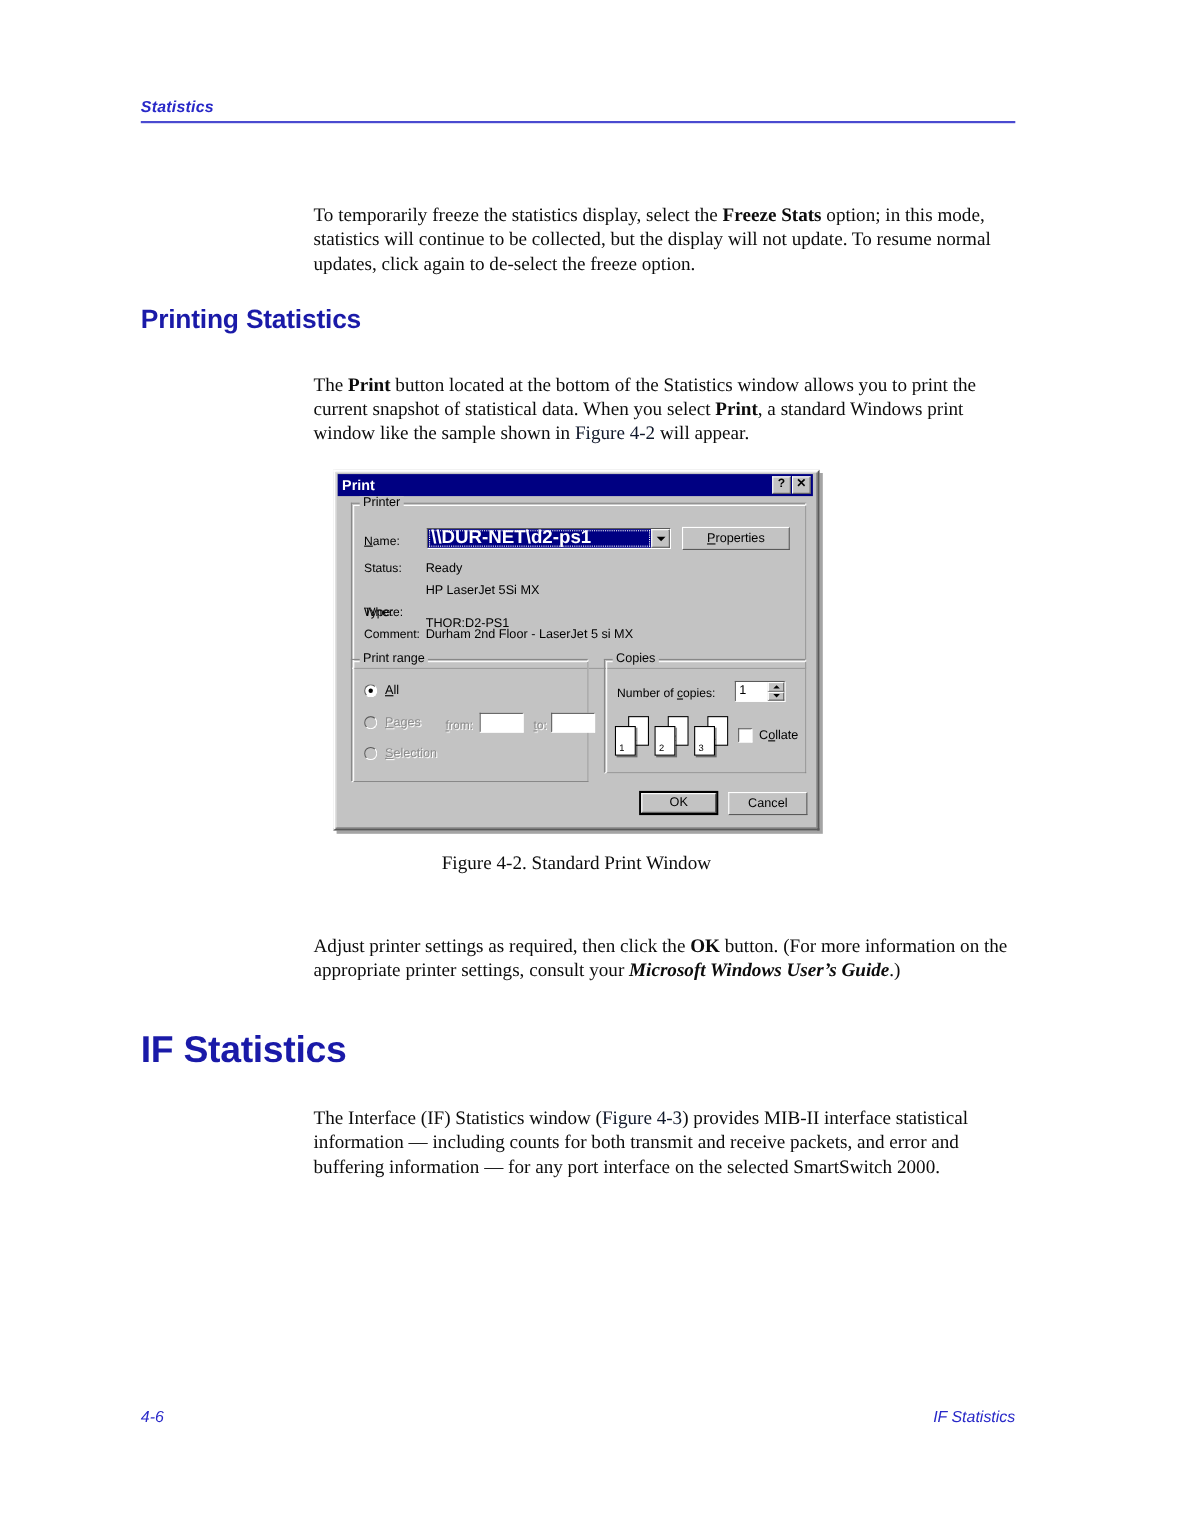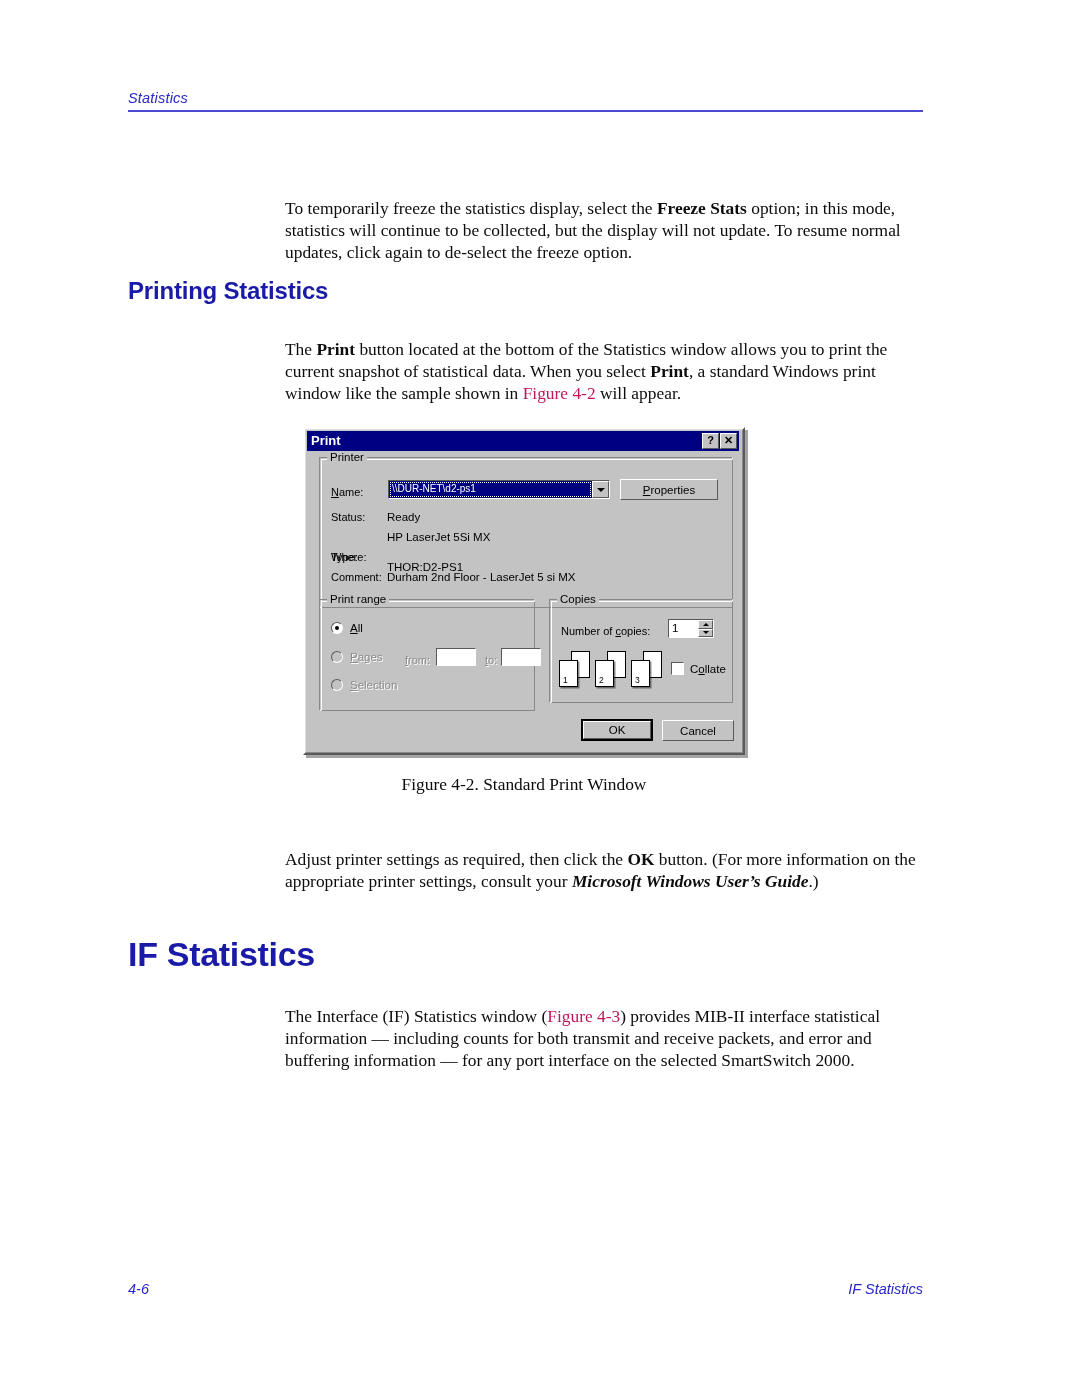--- a/index.html
+++ b/index.html
@@ -19,21 +19,21 @@
   
   #running-head {
     position: absolute;
     left: 128px;
     top: 90px;
     width: 795px;
   }
   #running-head .rh-text {
     font-family: "Liberation Sans", sans-serif;
     font-style: italic;
-    font-weight: normal;
+    font-weight: bold;
     font-size: 14.5px;
     color: #2828c8;
     letter-spacing: 0.2px;
   }
   #running-head .rh-rule {
     margin-top: 4px;
     height: 2px;
     background: #4a4ad0;
     width: 795px;
   }
@@ -44,21 +44,21 @@
     left: 285px;
     width: 640px;
     font-family: "Liberation Serif", serif;
     font-size: 17.4px;
     line-height: 21.6px;
     color: #0c0c0c;
     text-align: left;
   }
   .body-para b { font-weight: bold; }
   .body-para .bi { font-weight: bold; font-style: italic; }
-  .xref { color: #be185d; }
+  .xref { color: #0f172a; }
 
   
   .h2 {
     position: absolute;
     left: 128px;
     font-family: "Liberation Sans", sans-serif;
     font-weight: bold;
     color: #1a1aa8;
   }
   #heading-printing-statistics {
@@ -222,27 +222,28 @@
     border-right: 1.5px solid #ffffff;
     border-bottom: 1.5px solid #ffffff;
     box-sizing: border-box;
     display: flex;
     align-items: stretch;
   }
   #combo-printer-value {
     flex: 1;
     background: #000082;
     color: #ffffff;
-    font-size: 10px;
+    font-size: 17px;
     line-height: 16px;
     padding-left: 3px;
     outline: 1px dotted #ffffff;
     outline-offset: -2px;
     overflow: hidden;
     white-space: nowrap;
+    font-weight: bold;
   }
   #combo-printer-arrow {
     width: 17px;
     background: #c3c3c3;
     border-top: 1.5px solid #ffffff;
     border-left: 1.5px solid #ffffff;
     border-right: 1.5px solid #5a5a5a;
     border-bottom: 1.5px solid #5a5a5a;
     box-sizing: border-box;
     position: relative;
@@ -449,21 +450,21 @@
   }
 </style>
 </head>
 <body>
 
 <div id="running-head">
   <div class="rh-text">Statistics</div>
   <div class="rh-rule"></div>
 </div>
 
-<p class="body-para" id="para-intro" style="top:181px;"><span>To temporarily freeze the statistics display, select the </span><b>Freeze Stats</b><span> option; in this mode, statistics will continue to be collected, but the display will not update. To resume normal updates, click again to de-select the freeze option.</span></p>
+<p class="body-para" id="para-intro" style="top:168px;"><span>To temporarily freeze the statistics display, select the </span><b>Freeze Stats</b><span> option; in this mode, statistics will continue to be collected, but the display will not update. To resume normal updates, click again to de-select the freeze option.</span></p>
 
 <h2 class="h2" id="heading-printing-statistics" style="margin:0;">Printing Statistics</h2>
 
 <p class="body-para" id="para-printing" style="top:322px;"><span>The </span><b>Print</b><span> button located at the bottom of the Statistics window allows you to print the current snapshot of statistical data. When you select </span><b>Print</b><span>, a standard Windows print window like the sample shown in </span><a class="xref" href="#" style="text-decoration:none;">Figure 4-2</a><span> will appear.</span></p>
 
 <div id="print-dialog">
   <div class="inner-frame"></div>
 
   <div id="dlg-titlebar">
     <div id="dlg-title-text">Print</div>

